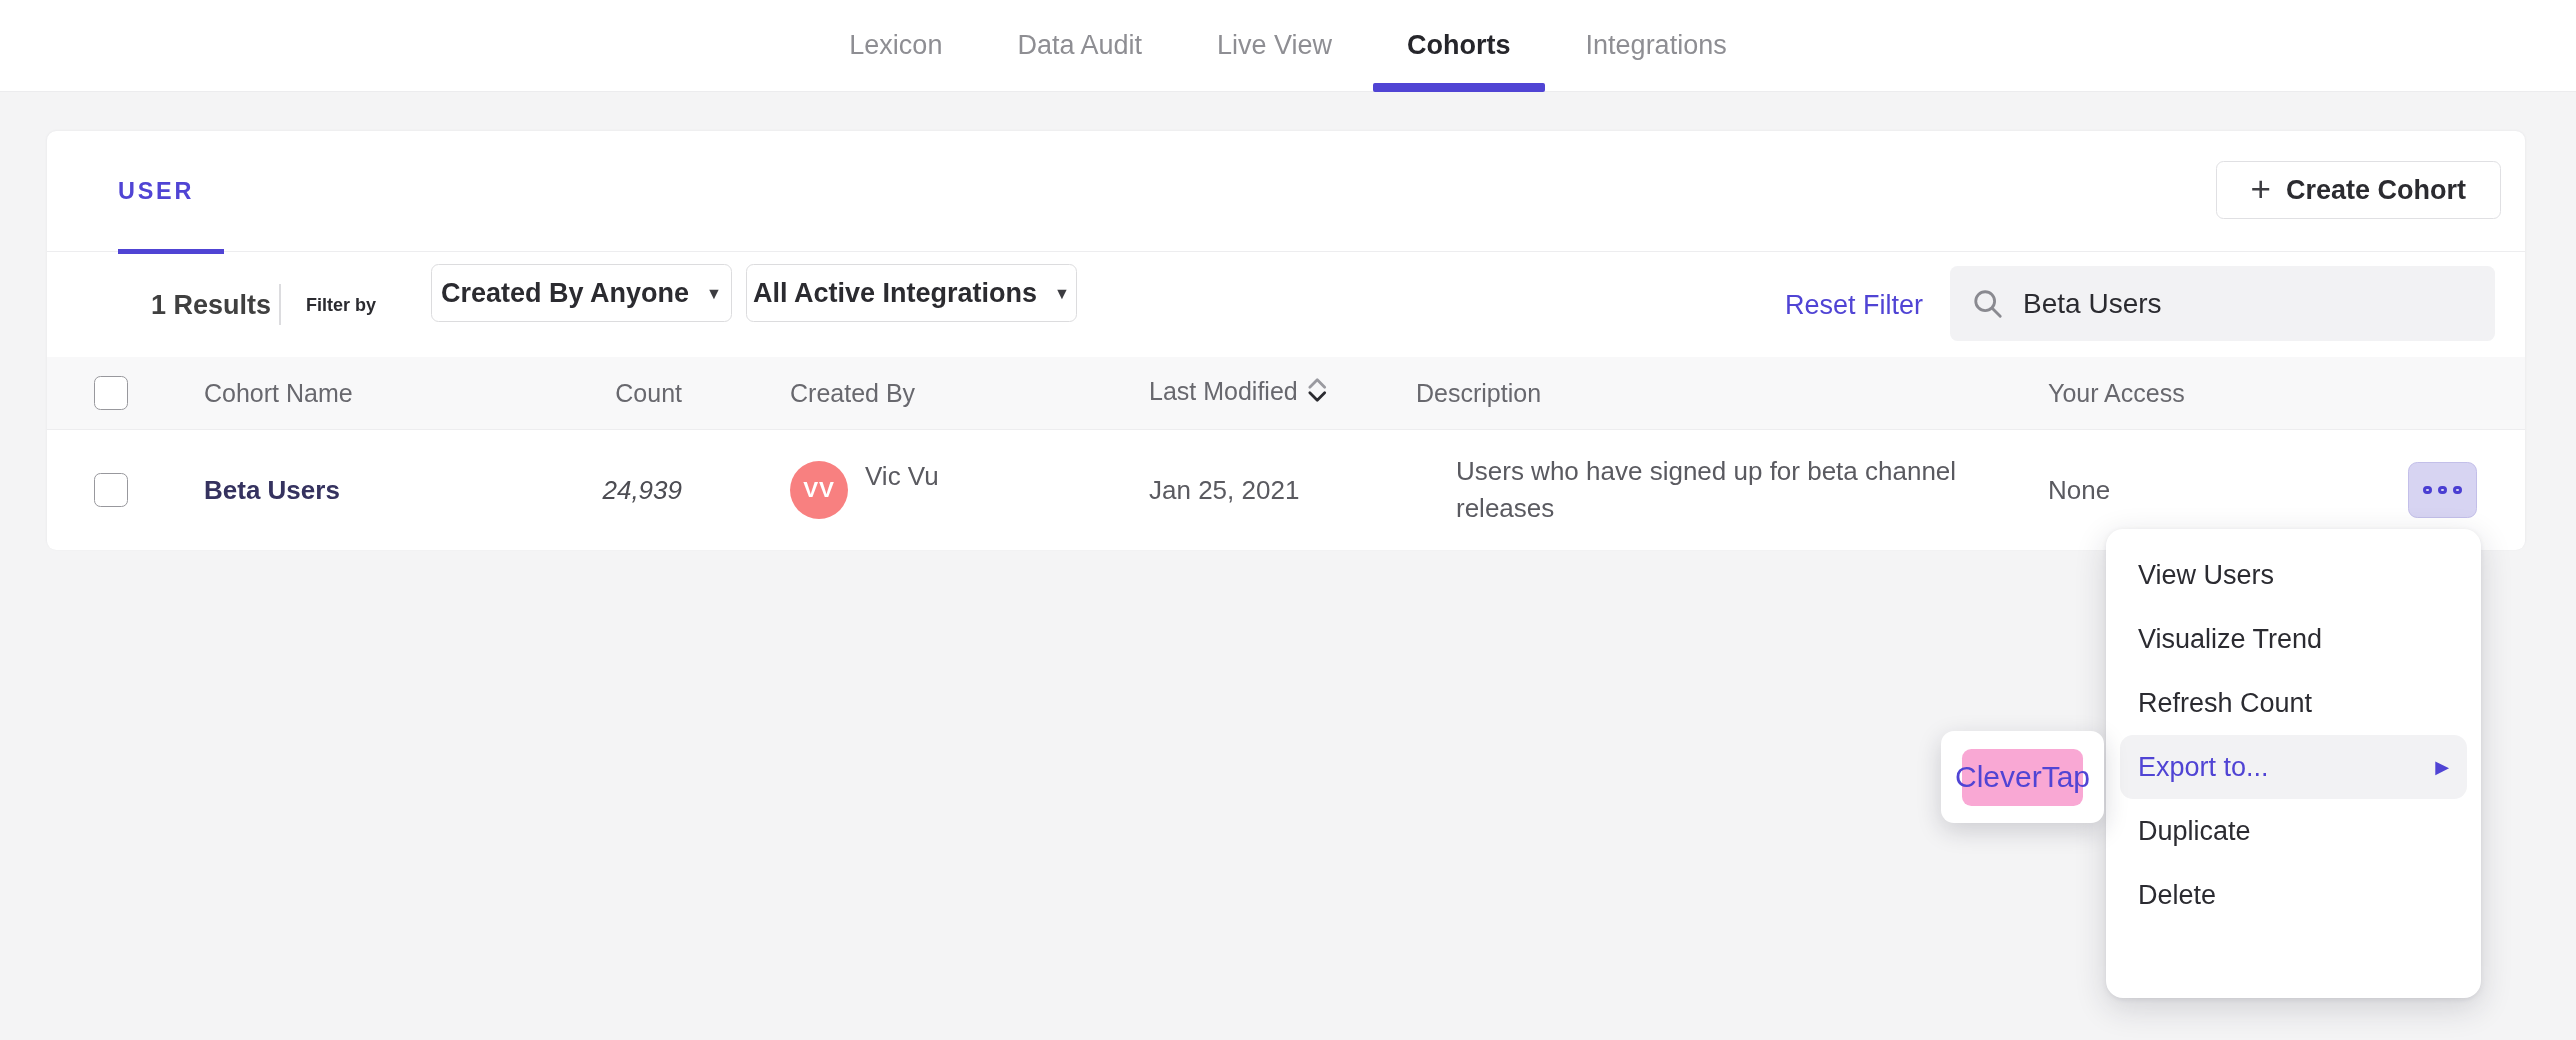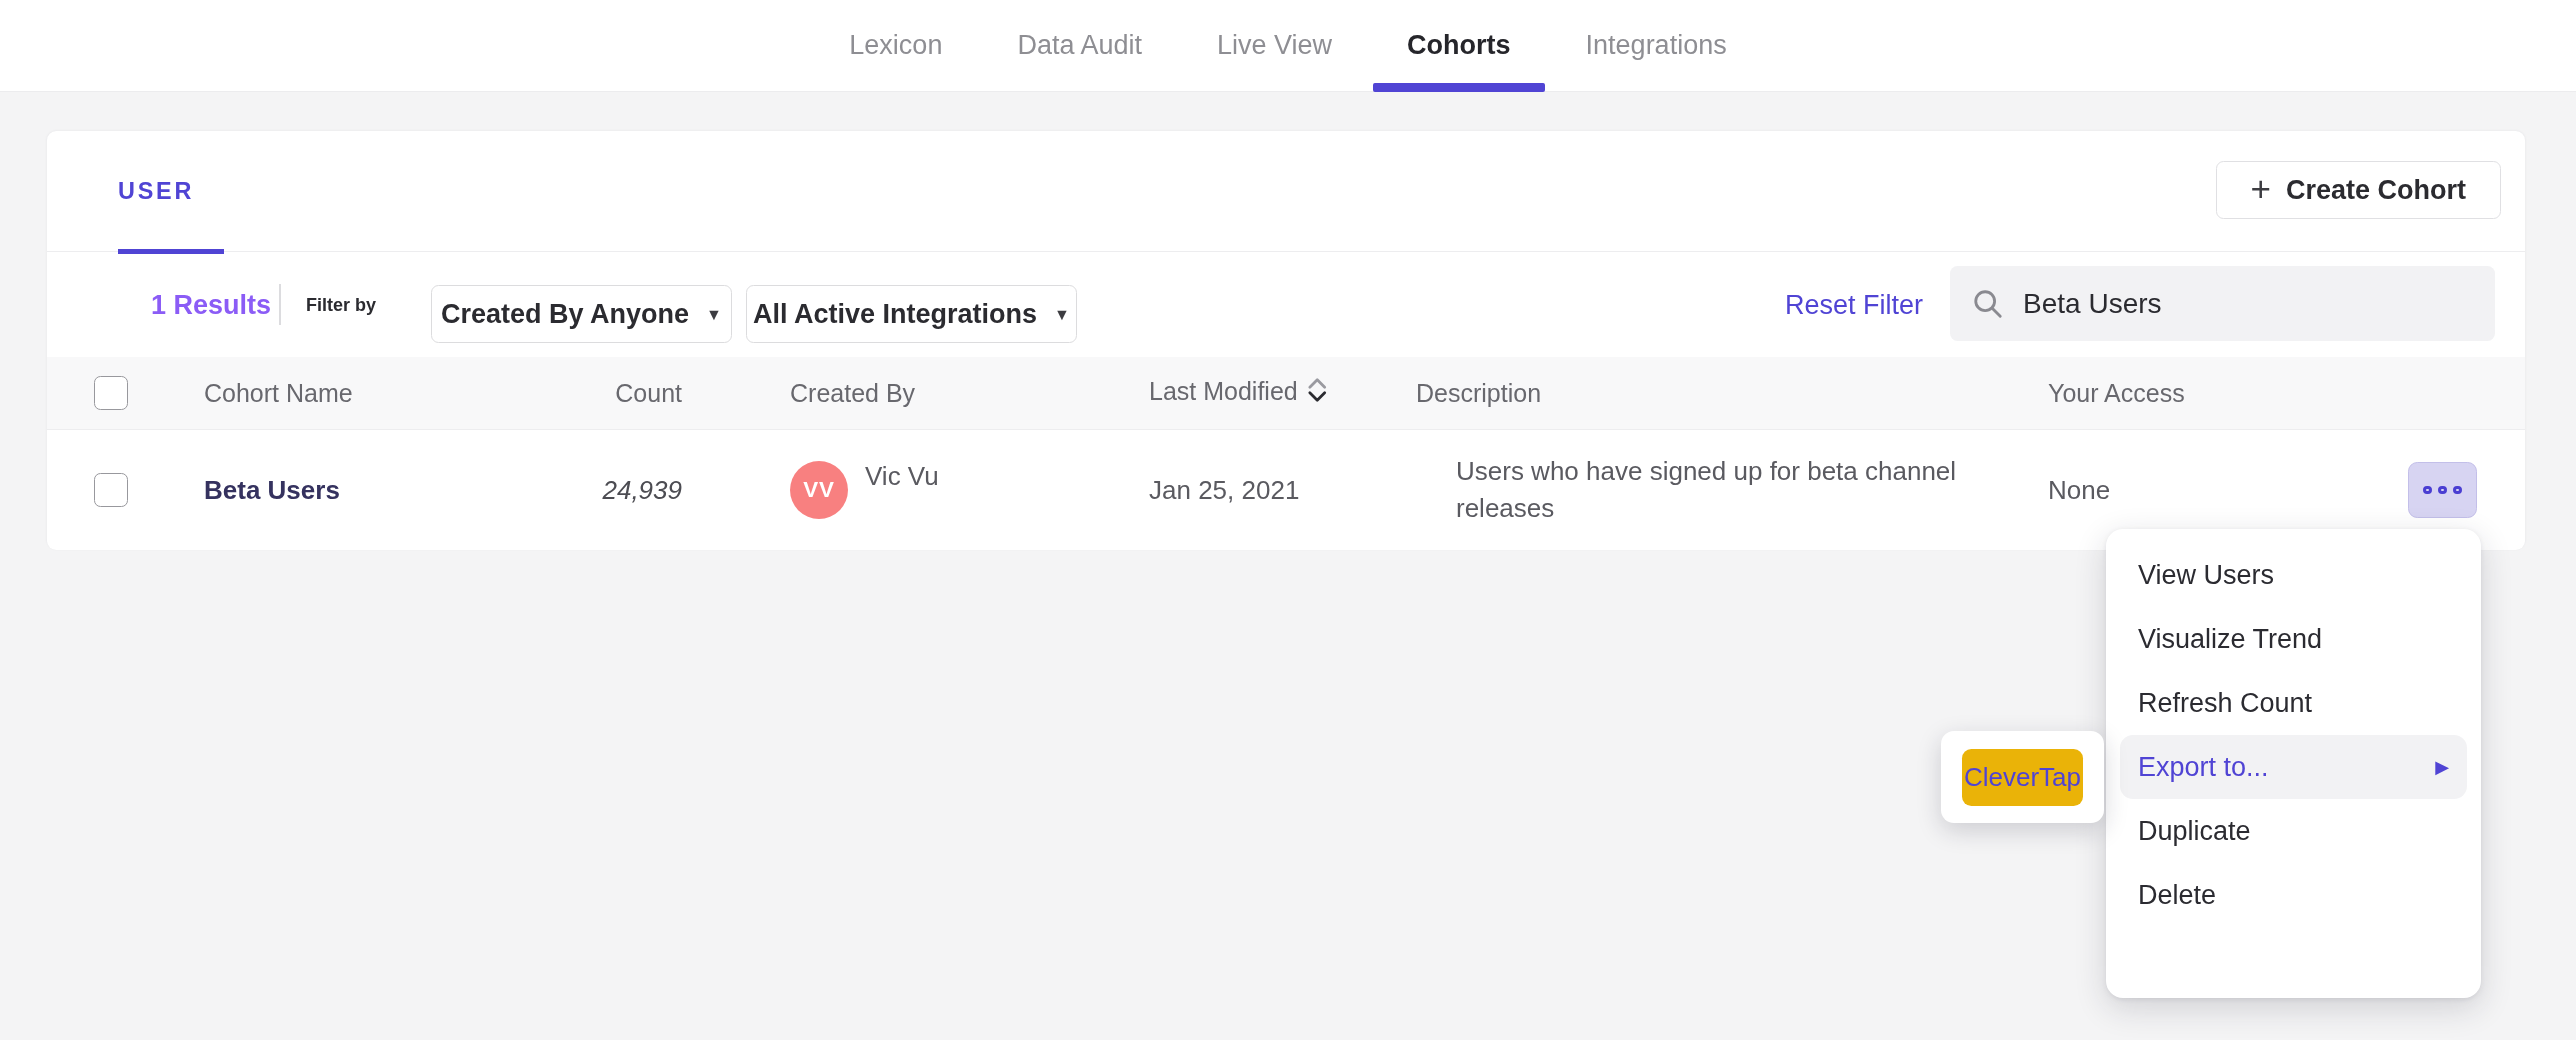--- a/index.html
+++ b/index.html
@@ -47,25 +47,25 @@
   .create-btn {
     position:absolute; right:24px; top:30px; height:58px; padding:0 34px;
     display:flex; align-items:center; gap:15px;
     background:#ffffff; border:1.9px solid #e0e0e3; border-radius:7.5px;
     font-size:27px; font-weight:600; color:#2b2b30; cursor:pointer;
   }
   .create-btn .plus { font-size:35px; font-weight:400; line-height:1; margin-top:-2.8px; color:#3c3c41; }
 
   
   .filter-row { position:relative; height:105px; }
-  .f-results { position:absolute; left:104px; top:50%; transform:translateY(-50%); font-size:27px; font-weight:600; color:#8b5cf6; }
+  .f-results { position:absolute; left:104px; top:50%; transform:translateY(-50%); font-size:27px; font-weight:600; color:#404040; }
   .f-divider { position:absolute; left:232px; top:32px; width:1.9px; height:41px; background:#dcdcdf; }
   .f-label   { position:absolute; left:259px; top:50%; transform:translateY(-50%); font-size:18px; font-weight:600; color:#2b2b30; }
   .dropdown {
-    position:absolute; top:33px; height:58px; border:1.9px solid #dcdcde; border-radius:7.5px;
+    position:absolute; top:12px; height:58px; border:1.9px solid #dcdcde; border-radius:7.5px;
     background:#fff; display:flex; align-items:center; justify-content:center; gap:17px;
     font-size:27px; font-weight:600; color:#2b2b30; cursor:pointer;
   }
   .dd-created { left:384px; width:301px; }
   .dd-integrations { left:699px; width:331px; }
   .dropdown .caret { font-size:16px; color:#3c3c41; margin-top:2.8px; }
   .reset-link { position:absolute; left:1738px; top:50%; transform:translateY(-50%); font-size:27px; color:#5044d4; cursor:pointer; }
   .searchbox {
     position:absolute; left:1903px; top:14px; width:545px; height:75px;
     background:#f2f2f4; border-radius:7.5px; display:flex; align-items:center; padding:0 22.4px; gap:18.7px;
@@ -127,23 +127,23 @@
   .submenu-arrow { font-size:18px; color:#5044d4; }
 
   
   .export-submenu {
     position:absolute; left:1941px; top:731px; width:163px; height:92px;
     background:#ffffff; border-radius:13px;
     box-shadow:0 7.5px 24px rgba(30,30,50,0.18); z-index:21;
     display:flex; align-items:center; justify-content:center;
   }
   .submenu-item {
-    width:121px; height:57px; background:#eab308; border-radius:9.3px;
+    width:121px; height:57px; background:#f9a8d4; border-radius:9.3px;
     display:flex; align-items:center; justify-content:center;
-    font-size:26px; color:#5044d4; cursor:pointer;
+    font-size:30px; color:#5044d4; cursor:pointer;
   }
 </style>
 </head>
 <body>
 
 <div class="topnav">
   <div class="nav-tab">Lexicon</div>
   <div class="nav-tab">Data Audit</div>
   <div class="nav-tab">Live View</div>
   <div class="nav-tab active">

